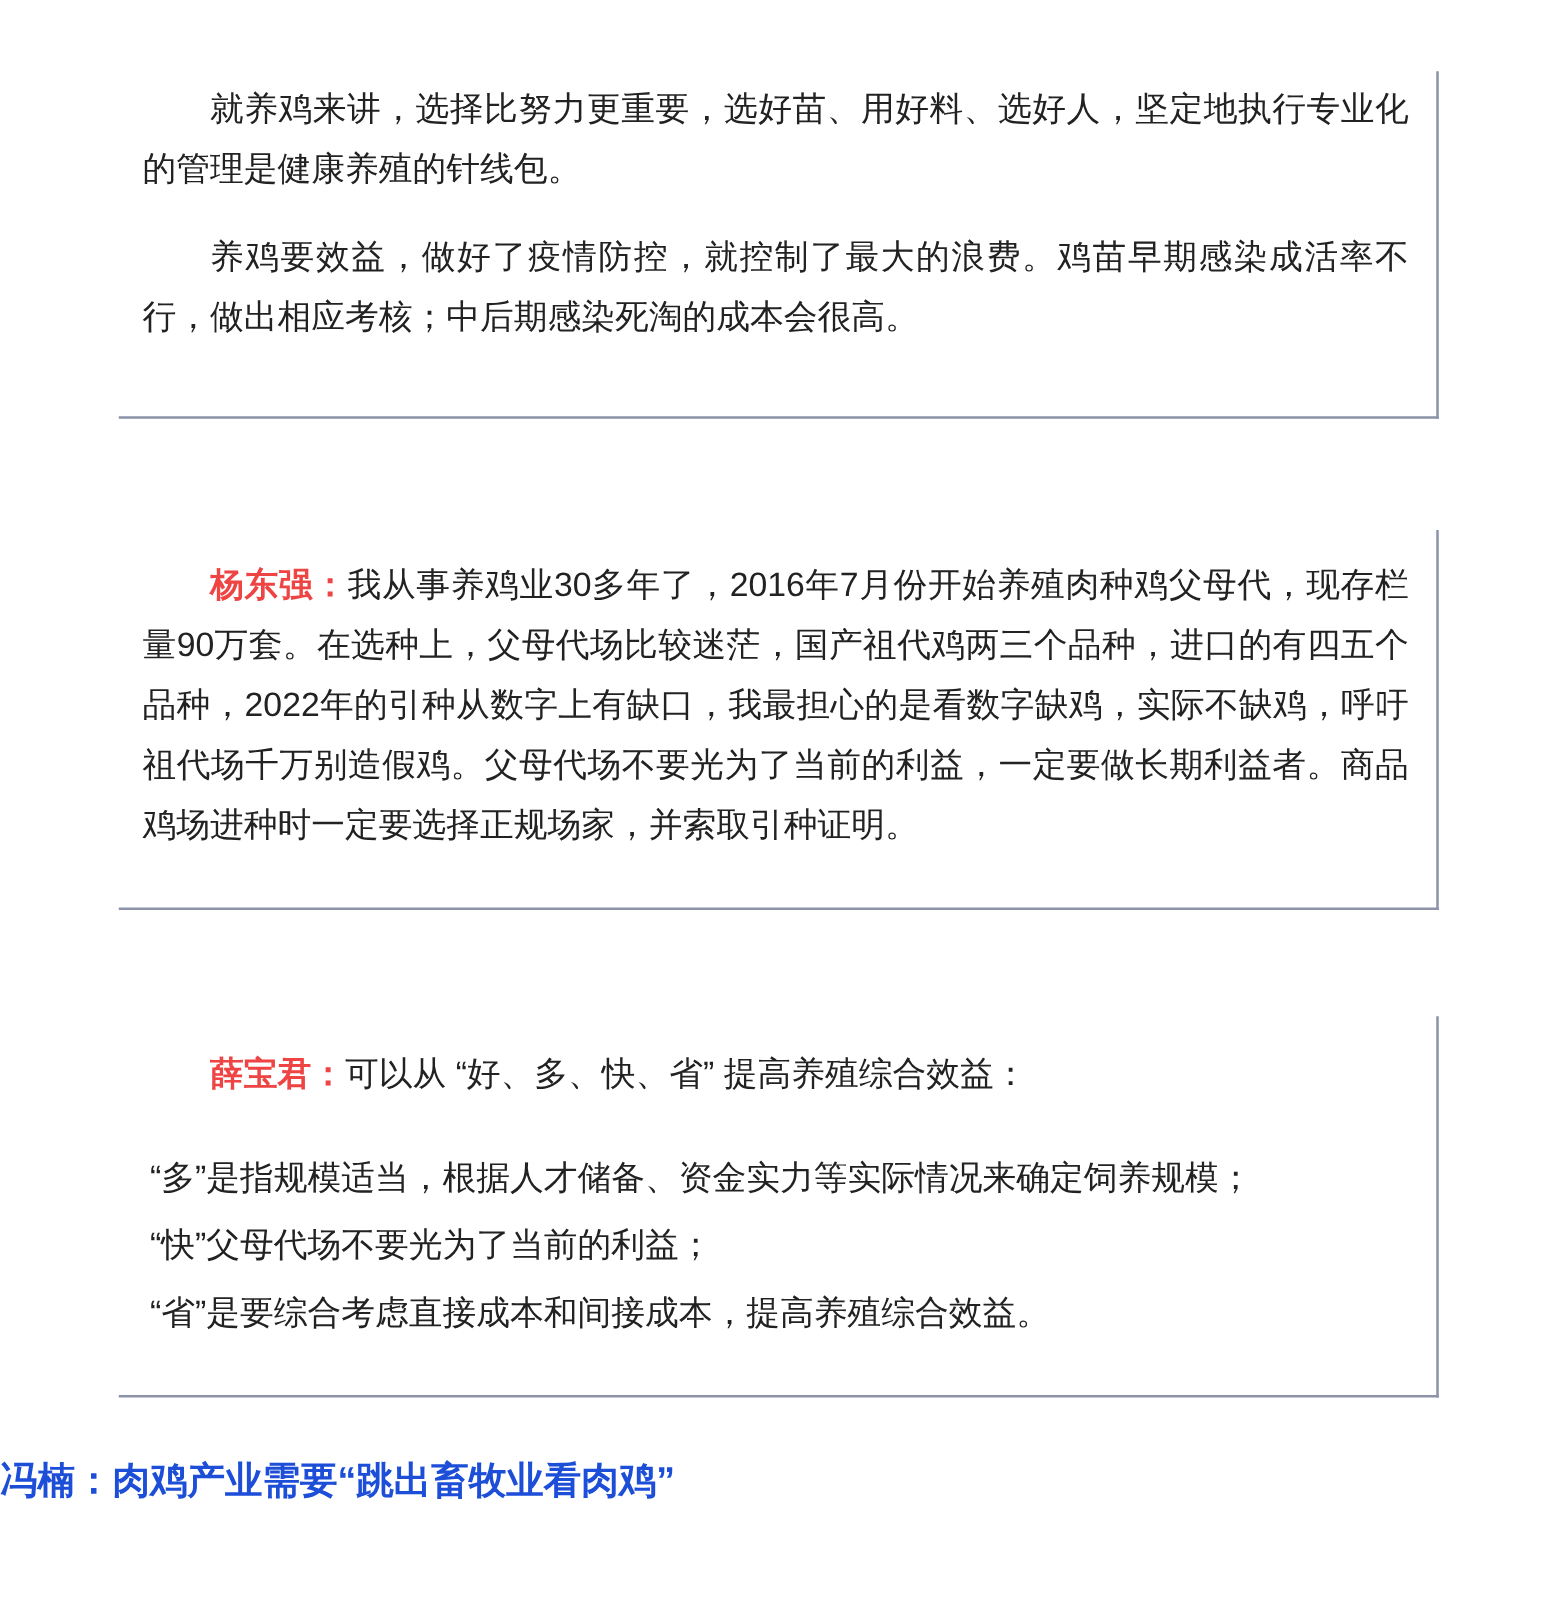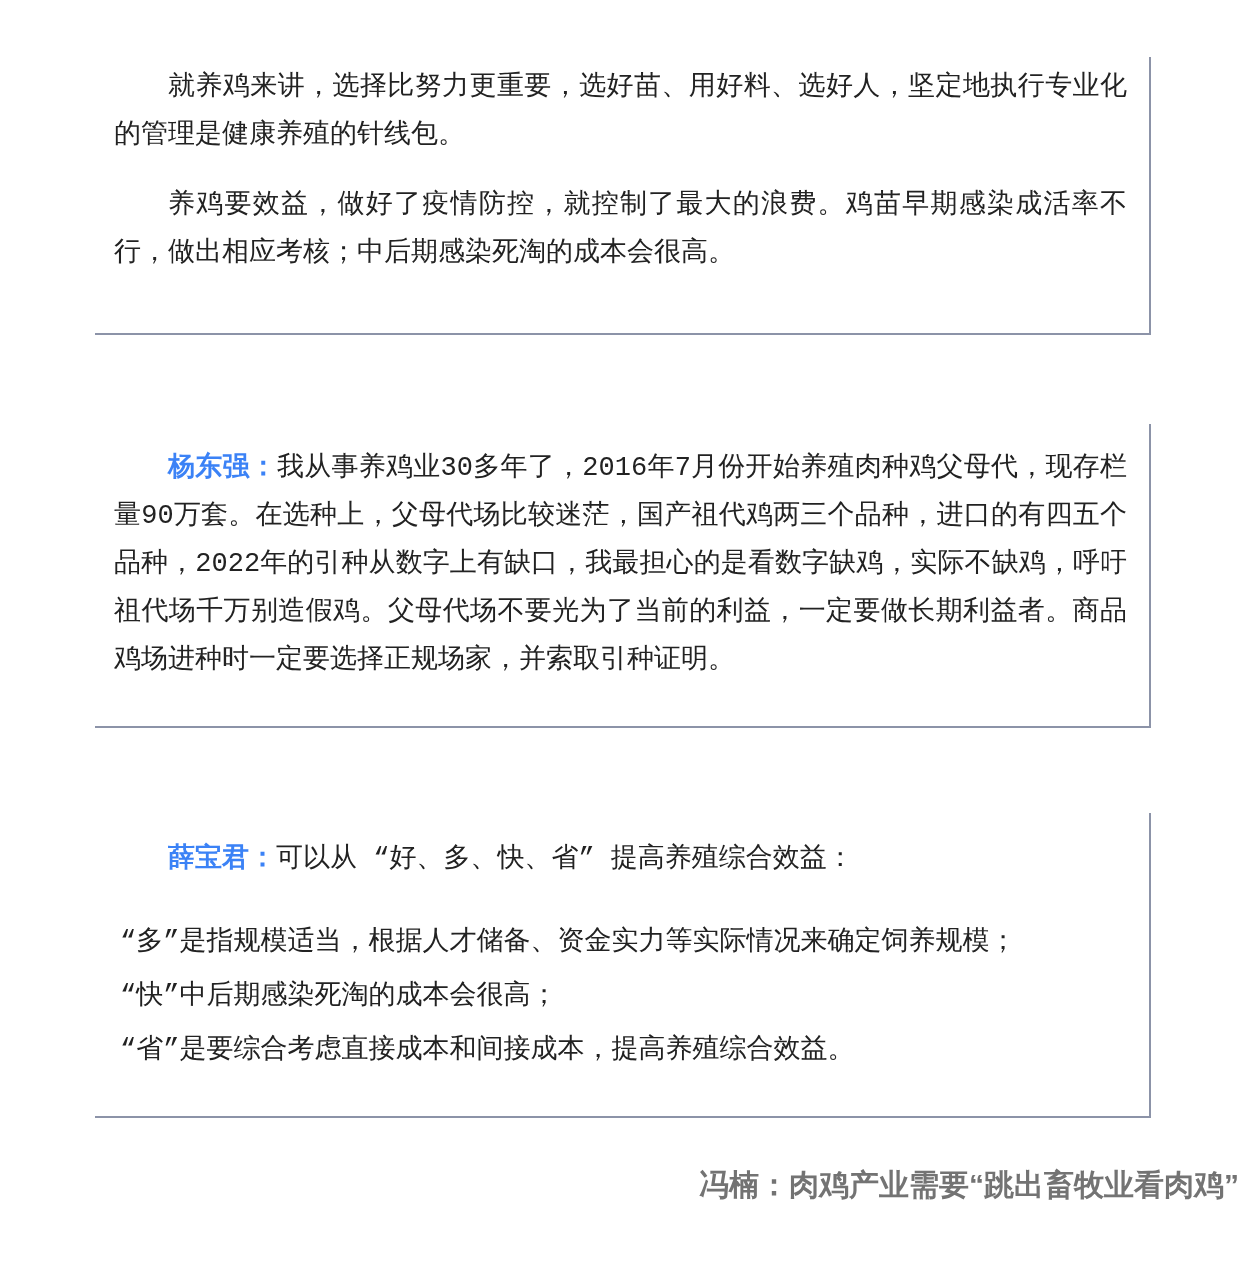--- a/index.html
+++ b/index.html
@@ -29,40 +29,39 @@
   .box-1 { margin-top: 57px; padding-top: 6px;  padding-bottom: 56px; }
   .box-2 { margin-top: 89px; padding-top: 20px; padding-bottom: 42px; }
   .box-3 { margin-top: 85px; padding-top: 22px; padding-bottom: 42px; }
 
   .para {
     margin: 0 0 22px 0;
     font-size: 27px;
     line-height: 48px;
     color: #222222;
     text-align: justify;
-    font-family: Liberation Mono, monospace;
   }
   .para:last-child { margin-bottom: 0; }
   .indent { text-indent: 2em; }
   .speaker {
     font-weight: bold;
-    color: #3b82f6;
+    color: #ef4444;
   }
   .intro { margin-bottom: 35px; }
   .list-item {
     margin: 6px;
     text-indent: 0;
   }
   .footer-heading {
     margin: 46px 0 0 0;
     font-size: 30px;
     line-height: 42px;
     font-weight: bold;
-    text-align: right;
-    color: #737373;
+    text-align: left;
+    color: #1d4ed8;
   }
 </style>
 </head>
 <body>
 
 <div class="page">
 
   <section class="quote-box box-1">
     <p class="para indent">就养鸡来讲，选择比努力更重要，选好苗、用好料、选好人，坚定地执行专业化的管理是健康养殖的针线包。</p>
     <p class="para indent">养鸡要效益，做好了疫情防控，就控制了最大的浪费。鸡苗早期感染成活率不行，做出相应考核；中后期感染死淘的成本会很高。</p>
@@ -72,19 +71,19 @@
     <p class="para indent">
       <strong class="speaker">杨东强：</strong><span>我从事养鸡业30多年了，2016年7月份开始养殖肉种鸡父母代，现存栏量90万套。在选种上，父母代场比较迷茫，国产祖代鸡两三个品种，进口的有四五个品种，2022年的引种从数字上有缺口，我最担心的是看数字缺鸡，实际不缺鸡，呼吁祖代场千万别造假鸡。父母代场不要光为了当前的利益，一定要做长期利益者。商品鸡场进种时一定要选择正规场家，并索取引种证明。</span>
     </p>
   </section>
 
   <section class="quote-box box-3">
     <p class="para indent intro">
       <strong class="speaker">薛宝君：</strong><span>可以从 “好、多、快、省” 提高养殖综合效益：</span>
     </p>
     <p class="para list-item">“多”是指规模适当，根据人才储备、资金实力等实际情况来确定饲养规模；</p>
-    <p class="para list-item">“快”中后期感染死淘的成本会很高；</p>
+    <p class="para list-item">“快”父母代场不要光为了当前的利益；</p>
     <p class="para list-item">“省”是要综合考虑直接成本和间接成本，提高养殖综合效益。</p>
   </section>
 
   <h2 class="footer-heading">冯楠：肉鸡产业需要“跳出畜牧业看肉鸡”</h2>
 
 </div>
 
 </body></html>

